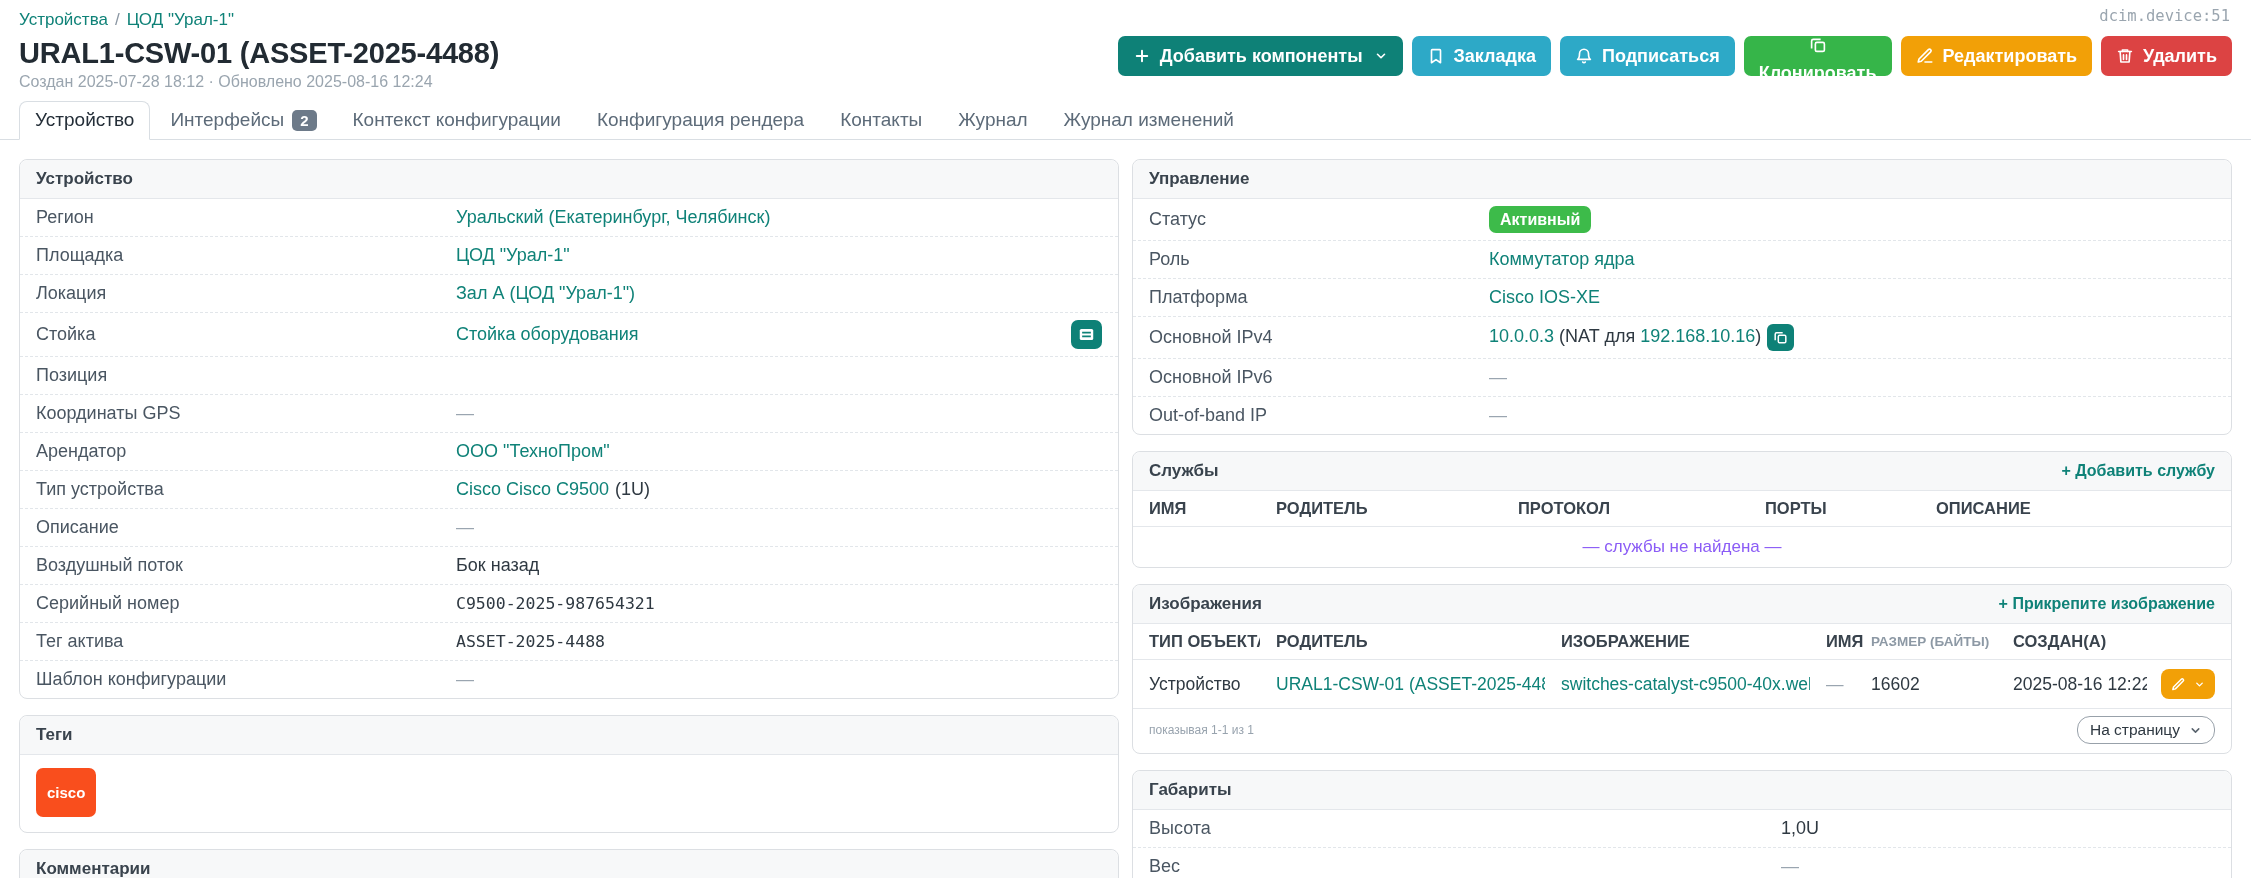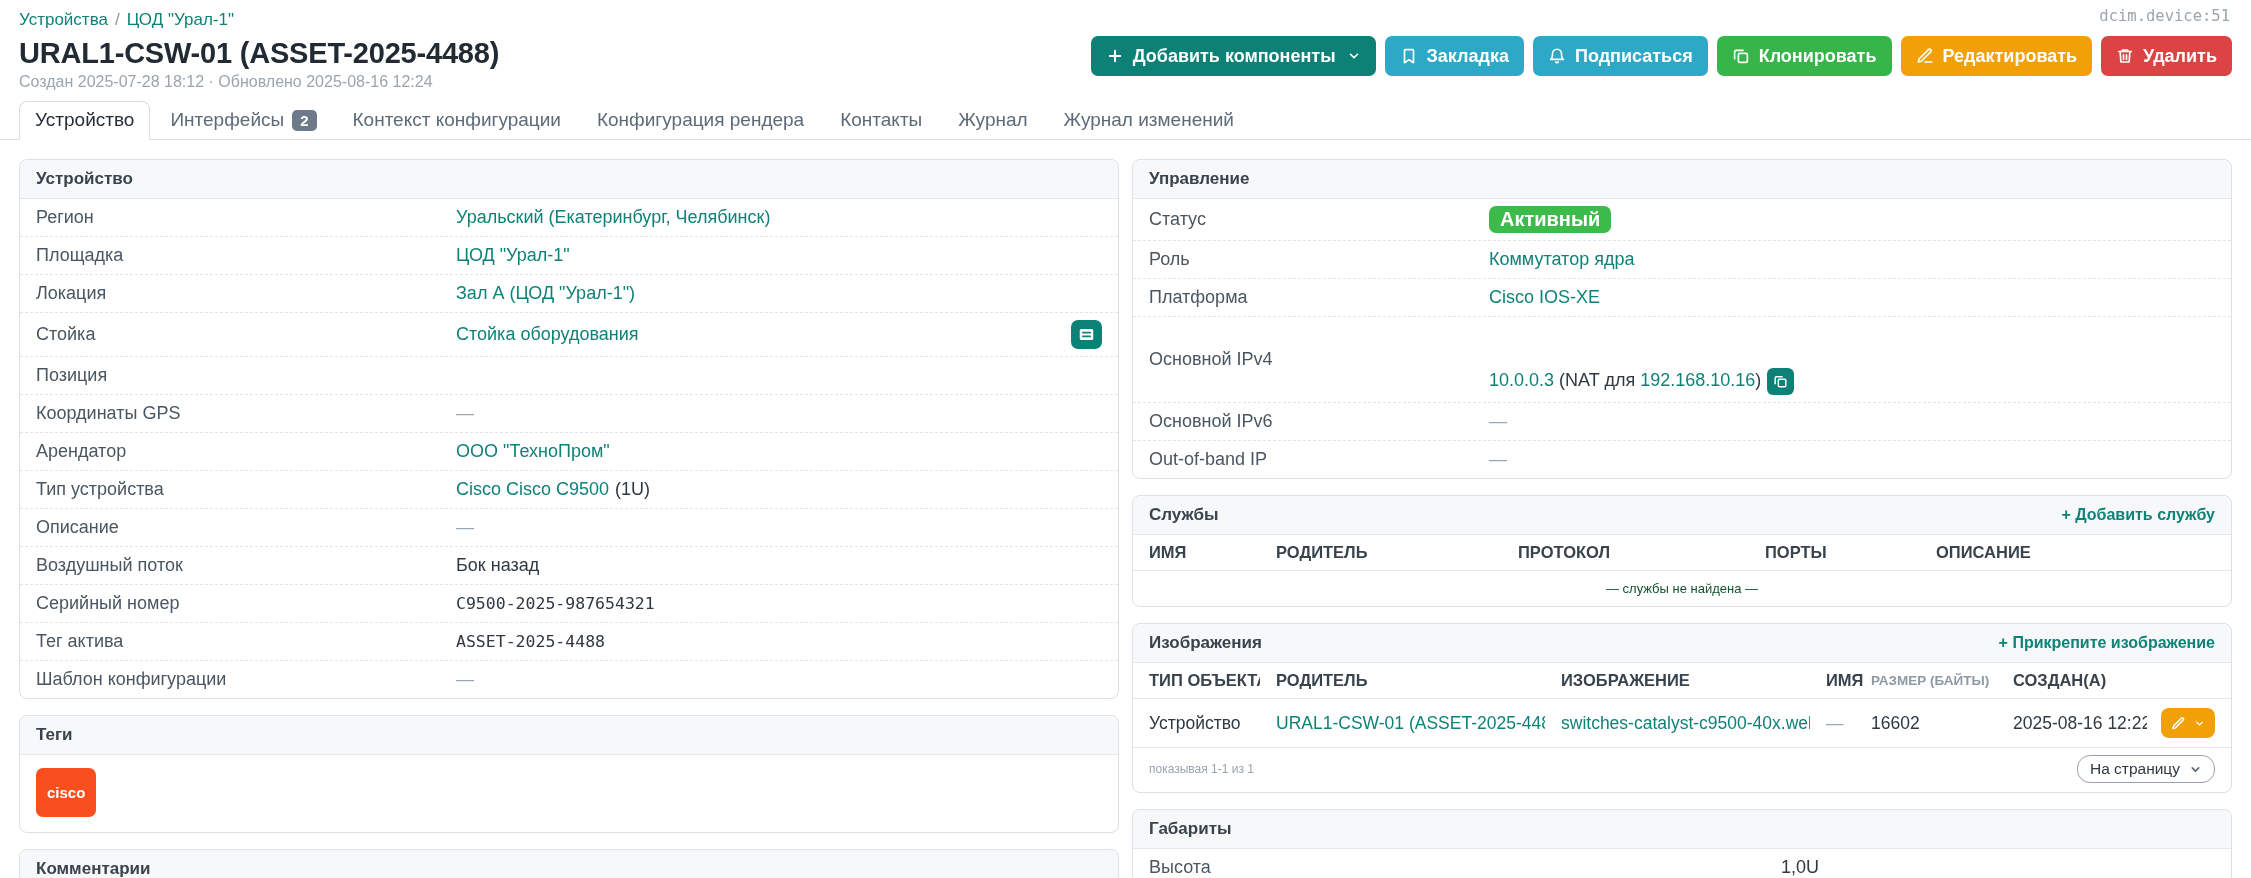--- a/index.html
+++ b/index.html
@@ -30,21 +30,21 @@
     height:40px; display:inline-flex; align-items:center; gap:9px;
     padding:0 15px; border:none; border-radius:7px; cursor:pointer;
     color:#fff; font-family:"Liberation Sans",sans-serif; font-size:18px; font-weight:700;
     white-space:nowrap;
     text-align:right;
   }
   .btn svg { width:18px; height:18px; flex:0 0 auto; }
   .btn svg.caret { width:14px; height:14px; margin-left:2px; }
   .btn-teal   { background:#0e8177; }
   .btn-cyan   { background:#2da9c7; }
-  .btn-green  { background:#36b549; }
+  .btn-green  { background:#36b549;flex-direction:column; }
   .btn-orange { background:#f2a007; }
   .btn-red    { background:#dc4343; }
 
   
   .tabs {
     display:flex; gap:4px; align-items:flex-end;
     padding:0 19px; margin-top:10px;
     border-bottom:1px solid #d9dee3;
   }
   .tab {
@@ -72,56 +72,56 @@
   .action-link { color:#0f8278; font-size:16px; font-weight:600; white-space:nowrap; }
   .action-link::before { content:"+ "; font-weight:700; }
 
   
   .row { display:flex; align-items:center; padding:7px 16px; font-size:18px; line-height:23px; }
   .row + .row { border-top:1px dashed #e2e6ea; }
   .lbl { color:#4a5662; flex:0 0 420px; }
   .mgmt .lbl { flex-basis:340px; }
   .dim  .lbl { flex-basis:632px; }
   .val { color:#2f3942; display:flex; align-items:center; gap:6px; flex:1; min-width:0; }
-  .val.inlineval { display:block;margin-top:44px; }
+  .val.inlineval { display:block; }
   a.lnk { color:#0f8278; }
   .muted { color:#9aa5b0; }
   .mono { font-family:"DejaVu Sans Mono", monospace; font-size:16.5px; }
 
   .sq-btn {
     margin-left:auto; width:31px; height:29px; border:none; border-radius:7px;
     background:#0e8177; display:inline-flex; align-items:center; justify-content:center; cursor:pointer;
   }
   .sq-btn svg { width:19px; height:19px; }
   .copy-btn {
     width:27px; height:27px; border:none; border-radius:6px; background:#0e8177;
     display:inline-flex; align-items:center; justify-content:center; cursor:pointer;
     vertical-align:middle; margin-left:6px;
   }
   .copy-btn svg { width:15px; height:15px; }
 
   .badge-green {
     display:inline-block; background:#3dbb4a; color:#fff;
-    font-size:20px; font-weight:600; padding:3px 11px; border-radius:7px; line-height:21px;
+    font-size:16px; font-weight:600; padding:3px 11px; border-radius:7px; line-height:21px;
   }
   .tag {
     display:inline-block; background:#f94e1d; color:#fff;
     font-size:15px; font-weight:700; padding:16px 11px; border-radius:7px;
   }
   .card-body { padding:13px 16px 15px; font-size:18px; }
 
   
   table { width:100%; border-collapse:collapse; table-layout:fixed; }
   th {
     text-align:left; font-size:16.5px; font-weight:700; color:#39434d;
     padding:8px 16px; border-bottom:1px solid #e4e7eb; white-space:nowrap; overflow:hidden;
   }
   th.muted-th { font-size:13.5px; color:#8d99a5; font-weight:700; padding-left:6px; }
   td { font-size:17.5px; color:#2f3942; padding:9px 16px; white-space:nowrap; overflow:hidden; }
-  td.empty { text-align:center; color:#14532d; font-size:13px; padding:10px; }
+  td.empty { text-align:center; color:#8b5cf6; font-size:17px; padding:10px; }
   .images-table td { border-bottom:1px solid #e4e7eb; }
   .images-table td.num { padding-left:6px; }
   .edit-split {
     background:#f2a007; border:none; border-radius:8px; height:30px;
     display:inline-flex; align-items:center; gap:8px; padding:0 10px; cursor:pointer; float:right;
   }
   .edit-split svg { width:15px; height:15px; }
   .edit-split svg.caret { width:11px; height:11px; }
 
   .pager { display:flex; justify-content:space-between; align-items:center; padding:7px 16px 9px; }

